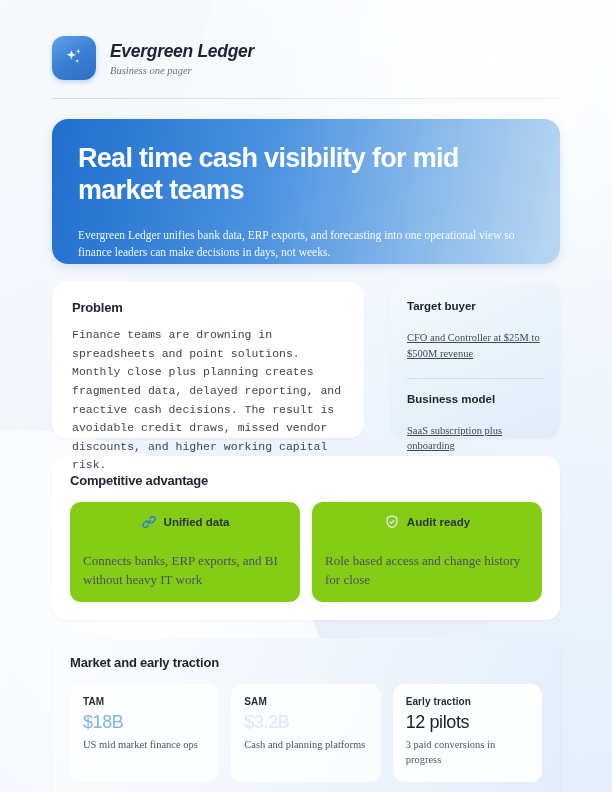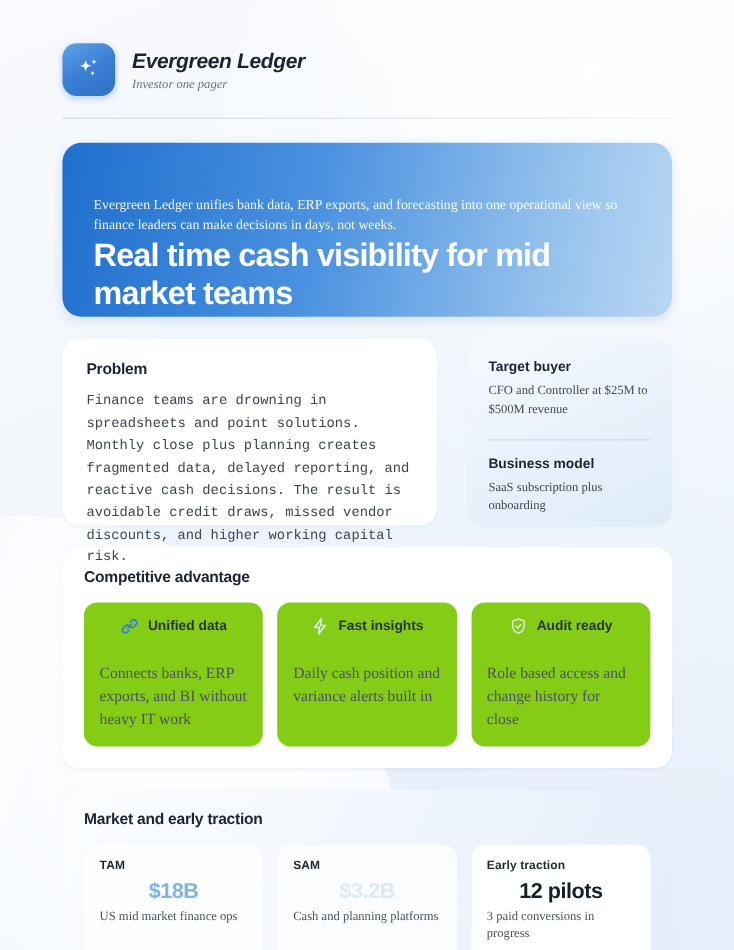--- a/index.html
+++ b/index.html
@@ -170,21 +170,22 @@
   .side-block-title {
     font-size: 11.5px;
     font-weight: bold;
     color: #1b2430;
   }
   .side-block-text {
     font-family: "Liberation Serif", serif;
     font-size: 10.5px;
     line-height: 1.5;
     color: #404a56;
-    margin-top: 6px;
+    margin-top: 18px;
+    text-decoration: underline;
   }
   #side-divider {
     height: 1px;
     background: rgba(183,203,226,0.55);
     margin: 16px 0 14px 0;
   }
 
   
   #adv-card {
     padding: 17px 18px 18px 18px;
@@ -244,25 +245,24 @@
   }
   .market-tile.solid { background: rgba(255,255,255,0.95); }
   .market-label {
     font-size: 10px;
     font-weight: bold;
     color: #1f2833;
     letter-spacing: 0.1px;
   }
   .market-value {
     font-size: 18px;
-    font-weight: bold;
+    font-weight: normal;
     letter-spacing: -0.4px;
     margin-top: 6px;
     line-height: 1.1;
-    text-align: center;
   }
   .market-note {
     font-family: "Liberation Serif", serif;
     font-size: 10.5px;
     line-height: 1.42;
     color: #4a545f;
     margin-top: 5px;
   }
 </style>
 </head>
@@ -280,28 +280,28 @@
       <span class="icon-wrap" style="width:24px;height:24px;">
         <svg viewBox="0 0 24 24" width="24" height="24" fill="#ffffff">
           <path d="M9.4 4.2l1.25 3.35 3.35 1.25-3.35 1.25L9.4 13.4l-1.25-3.35L4.8 8.8l3.35-1.25z"></path>
           <path d="M16.3 3.1l.62 1.66 1.66.62-1.66.62-.62 1.66-.62-1.66-1.66-.62 1.66-.62z"></path>
           <path d="M15.1 13.0l.52 1.4 1.4.52-1.4.52-.52 1.4-.52-1.4-1.4-.52 1.4-.52z"></path>
         </svg>
       </span>
     </div>
     <div>
       <div id="brand-title">Evergreen Ledger</div>
-      <div id="brand-sub">Investor one pager</div>
+      <div id="brand-sub">Business one pager</div>
     </div>
   </div>
   <div id="header-rule"></div>
 
   <div id="hero">
+    <div id="hero-title">Real time cash visibility for mid market teams</div>
     <div id="hero-sub">Evergreen Ledger unifies bank data, ERP exports, and forecasting into one operational view so finance leaders can make decisions in days, not weeks.</div>
-    <div id="hero-title">Real time cash visibility for mid market teams</div>
   </div>
 
   <div id="row-problem">
 
     <div id="problem-card" class="card">
       <div class="card-title">Problem</div>
       <div id="problem-text" class="body-serif">Finance teams are drowning in spreadsheets and point solutions. Monthly close plus planning creates fragmented data, delayed reporting, and reactive cash decisions. The result is avoidable credit draws, missed vendor discounts, and higher working capital risk.</div>
     </div>
 
     <div id="side-card">
@@ -329,31 +329,20 @@
               <path d="M9.5 14.5l5-5"></path>
               <path d="M13.2 6.6l1.6-1.6a3.6 3.6 0 0 1 5.1 5.1l-2.4 2.4a3.6 3.6 0 0 1-5.1 0"></path>
               <path d="M10.8 17.4l-1.6 1.6a3.6 3.6 0 0 1-5.1-5.1l2.4-2.4a3.6 3.6 0 0 1 5.1 0"></path>
             </svg>
           </span>
           <span class="adv-tile-name">Unified data</span>
         </div>
         <div class="adv-tile-text">Connects banks, ERP exports, and BI without heavy IT work</div>
       </div>
 
-      <div class="adv-tile">
-        <div class="adv-tile-head">
-          <span class="icon-wrap">
-            <svg viewBox="0 0 24 24" width="16" height="16" fill="none" stroke="#dbeafb" stroke-width="2" stroke-linejoin="round" stroke-linecap="round">
-              <path d="M13.2 2.5L4.8 13.2h6.1l-1.1 8.3 8.4-10.7h-6.1z"></path>
-            </svg>
-          </span>
-          <span class="adv-tile-name">Fast insights</span>
-        </div>
-        <div class="adv-tile-text">Daily cash position and variance alerts built in</div>
-      </div>
 
       <div class="adv-tile">
         <div class="adv-tile-head">
           <span class="icon-wrap">
             <svg viewBox="0 0 24 24" width="16" height="16" fill="none" stroke="#e6e9ed" stroke-width="1.8" stroke-linejoin="round" stroke-linecap="round">
               <path d="M12 2.8l7.2 2.6v5.4c0 4.6-3.1 8.4-7.2 9.6-4.1-1.2-7.2-5-7.2-9.6V5.4z"></path>
               <path d="M8.9 11.8l2.2 2.2 4-4.2"></path>
             </svg>
           </span>
           <span class="adv-tile-name">Audit ready</span>

